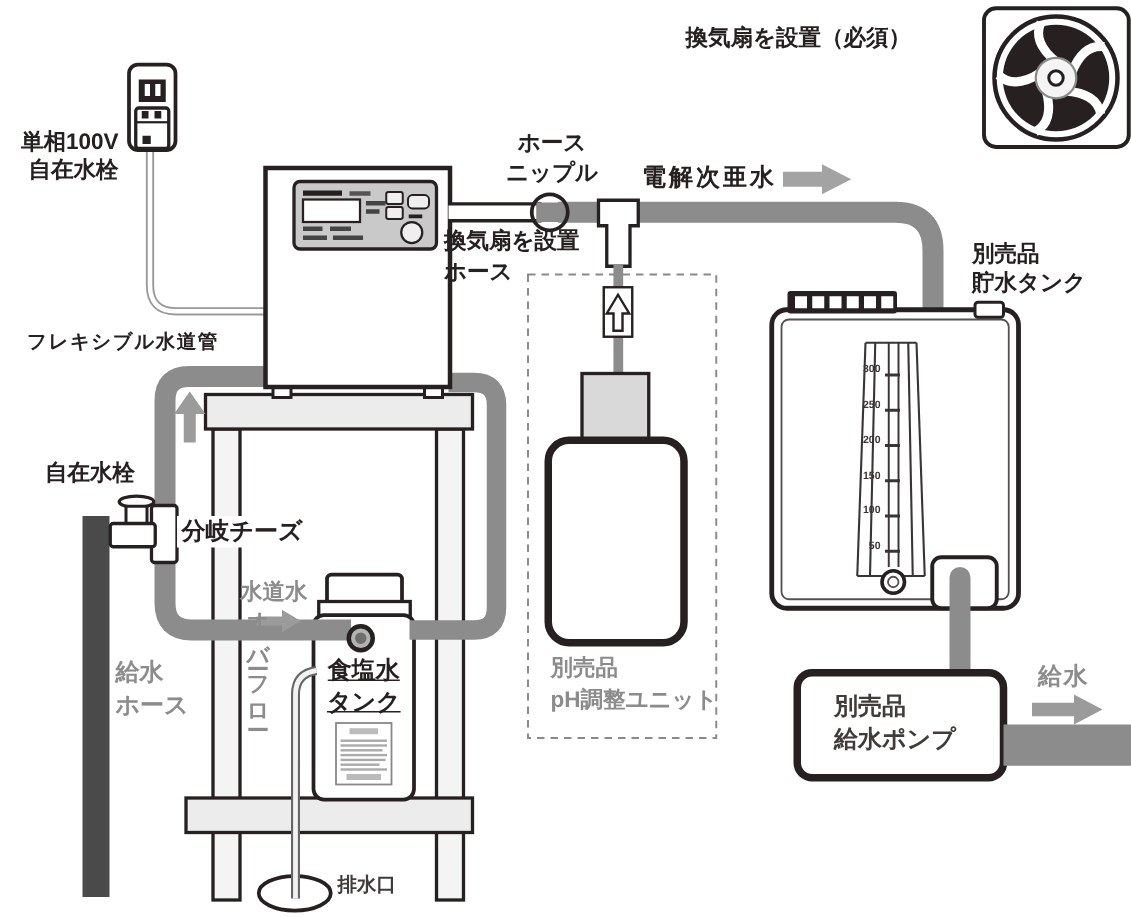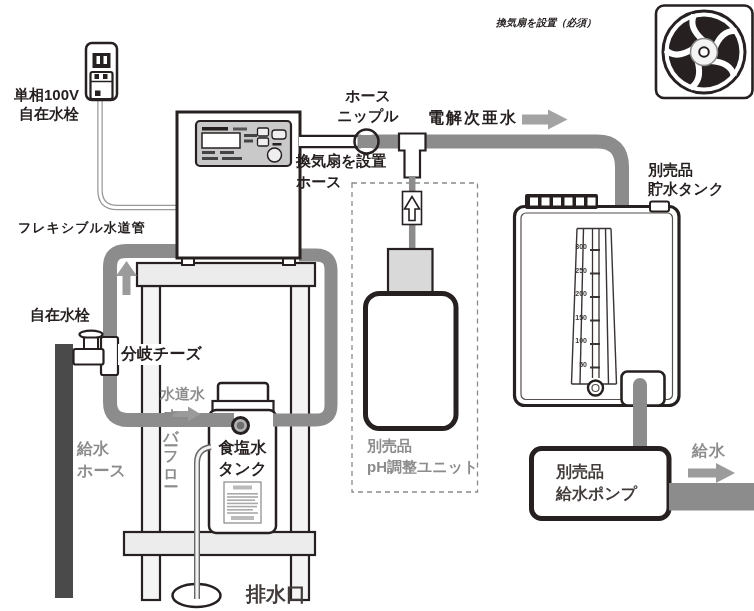--- a/index.html
+++ b/index.html
@@ -203,21 +203,21 @@
   <polygon points="522,114.5 548,114.5 548,109.5 567.5,119.5 548,129.5 548,124.5 522,124.5" fill="#a3a3a3"></polygon>
   <polygon points="171,411 188,411 188,406.5 200.5,414 188,421.5 188,417 171,417" fill="#9b9b9b"></polygon>
   <polygon points="688,468.5 716,468.5 716,463 735,473 716,483 716,477.5 688,477.5" fill="#9b9b9b"></polygon>
 </svg>
 
 <div class="lbl r" style="left:0;top:50px;width:79px;font-size:15px;line-height:19px;margin-top:35px;">
   <div>単相100V</div>
   <div>自在水栓</div>
 </div>
 
-<div class="lbl" style="left:496px;top:16px;font-size:10px;font-style:italic;">換気扇を設置（必須）</div>
+<div class="lbl" style="left:457px;top:16px;font-size:15px;">換気扇を設置（必須）</div>
 
 <div class="lbl c" style="left:326px;top:86px;width:84px;font-size:15px;line-height:20px;">
   <div>ホース</div>
   <div>ニップル</div>
 </div>
 
 <div class="lbl" style="left:428px;top:108px;font-size:16px;letter-spacing:2px;">電解次亜水</div>
 
 <div class="lbl" style="left:296px;top:150px;font-size:15px;line-height:21px;">
   <div>換気扇を設置</div>
@@ -230,38 +230,38 @@
   <div>別売品</div>
   <div>貯水タンク</div>
 </div>
 
 <div class="lbl" style="left:30px;top:306px;font-size:15px;">自在水栓</div>
 
 <div class="lbl whitebg" style="left:118px;top:344px;font-size:16px;">分岐チーズ</div>
 
 <div class="lbl gray" style="left:160px;top:385px;font-size:15px;">水道水</div>
 
-<div class="lbl c" style="left:209px;top:437px;width:67px;font-size:16px;line-height:21px;">
+<div class="lbl c" style="left:209px;top:437px;width:67px;font-size:16px;line-height:21px;text-decoration:underline;">
   <div>食塩水</div>
   <div>タンク</div>
 </div>
 
 <div class="lbl gray" style="left:77px;top:438px;font-size:16px;line-height:22px;">
   <div>給水</div>
   <div>ホース</div>
 </div>
 
 <div class="lbl gray vert" style="left:161px;top:398px;font-size:15px;height:170px;">オーバーフロー</div>
 
 <div class="lbl gray" style="left:367px;top:435px;font-size:15px;line-height:21px;">
   <div>別売品</div>
   <div>pH調整ユニット</div>
 </div>
 
-<div class="lbl dkgray" style="left:225px;top:581px;font-size:20px;margin-left:21px;">排水口</div>
+<div class="lbl dkgray" style="left:225px;top:581px;font-size:13px;">排水口</div>
 
 <div class="lbl dkgray" style="left:556px;top:461px;font-size:16px;line-height:22px;">
   <div>別売品</div>
   <div>給水ポンプ</div>
 </div>
 
 <div class="lbl gray" style="left:692px;top:441px;font-size:16px;letter-spacing:1px;">給水</div>
 
 <div id="gauge-nums">
       <div class="gauge-num" style="top: 0px;">300</div>

